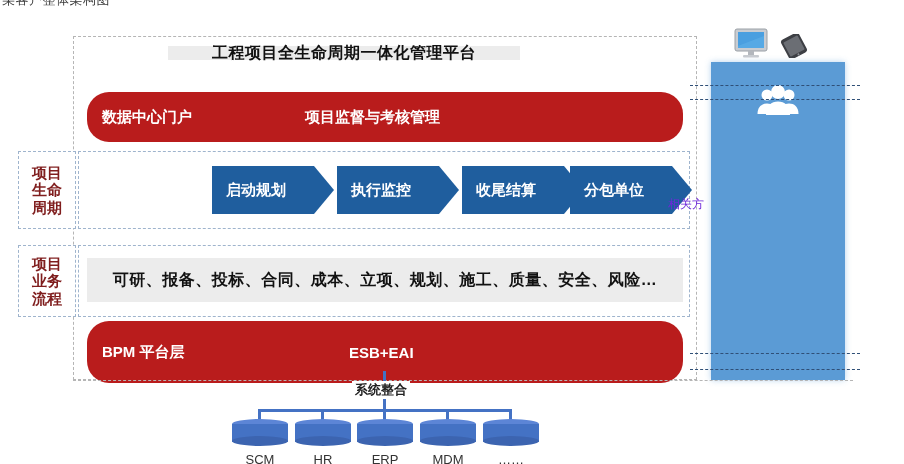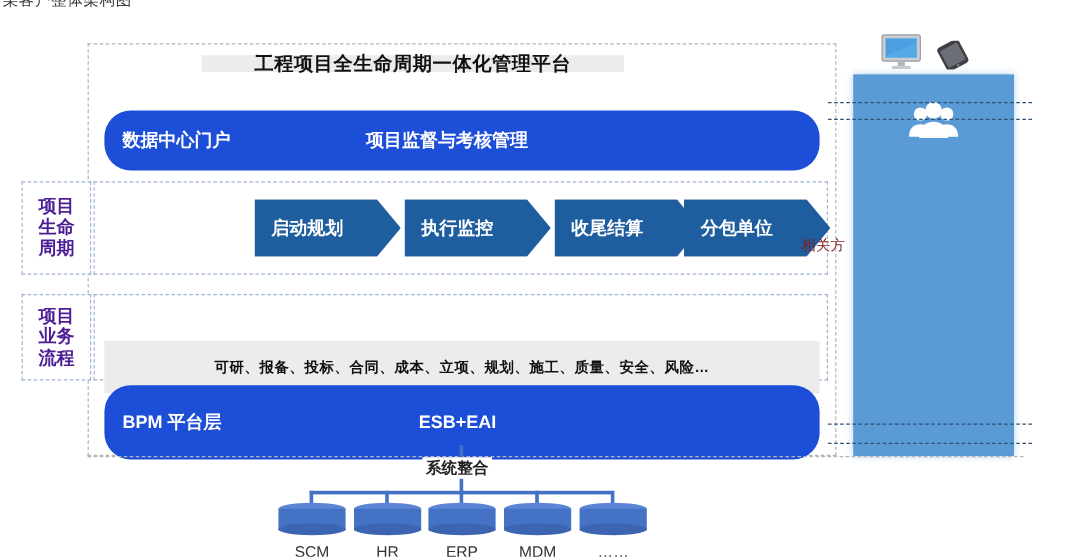--- a/index.html
+++ b/index.html
@@ -33,42 +33,42 @@
     position:absolute;left:168px;top:46px;width:352px;height:14px;
     background:#ececec;
     display:flex;align-items:center;justify-content:center;
     font-size:16px;font-weight:bold;color:#111;
     letter-spacing:.5px;
   }
 
   
   .bar-dark{
     position:absolute;
-    background:#1d4ed8;
+    background:#b91c1c;
     display:flex;align-items:center;
     color:#ffffff;font-weight:bold;
     box-sizing:border-box;
     border-radius:22px;
   }
   .bar-portal{left:87px;top:92px;width:596px;height:50px;font-size:15px;}
   .bar-portal .seg1{position:absolute;left:15px;}
   .bar-portal .seg2{position:absolute;left:218px;}
 
   .bar-bpm{left:87px;top:321px;width:596px;height:62px;font-size:15px;}
   .bar-bpm .seg1{position:absolute;left:15px;}
   .bar-bpm .seg2{position:absolute;left:262px;}
 
   
   .side-label{
     position:absolute;left:18px;width:58px;
     border:1px dashed #9fb4cd;
     box-sizing:border-box;
     display:flex;align-items:center;justify-content:center;
     text-align:center;
-    font-size:15px;font-weight:bold;color:#4c1d95;
+    font-size:15px;font-weight:bold;color:#7f1d1d;
     line-height:1.15;
     background:#fff;
   }
   .side-life{top:151px;height:78px;}
   .side-flow{top:245px;height:72px;}
   .side-label span{display:block;}
 
   
   .region-dashed{
     position:absolute;border:1px dashed #9fb4cd;box-sizing:border-box;
@@ -87,30 +87,30 @@
     clip-path:polygon(0 0, calc(100% - 20px) 0, 100% 50%, calc(100% - 20px) 100%, 0 100%);
   }
   .chev.c1{left:87px;width:122px;}
   .chev.c2{left:212px;width:122px;}
   .chev.c3{left:337px;width:122px;}
   .chev.c4{left:462px;width:122px;}
   .chev.c5{left:570px;width:122px;}
 
   .stakeholder-tag{
     position:absolute;left:668px;top:196px;
-    font-size:12px;color:#7f1d1d;white-space:nowrap;
+    font-size:12px;color:#6d28d9;white-space:nowrap;
     z-index:5;
   }
 
   
   .flow-bar{
     position:absolute;left:87px;top:258px;width:596px;height:44px;
     background:#ececec;
     display:flex;align-items:center;justify-content:center;
-    font-size:12px;font-weight:bold;color:#111;letter-spacing:.5px;margin-top:26px;
+    font-size:16px;font-weight:bold;color:#111;letter-spacing:.5px;
   }
 
   
   .stake-panel{
     position:absolute;left:711px;top:62px;width:134px;height:318px;
     background:#5b9bd5;
     box-shadow:0 0 6px rgba(91,155,213,.45);
   }
   .stake-icon{
     position:absolute;left:711px;top:82px;width:134px;height:36px;

